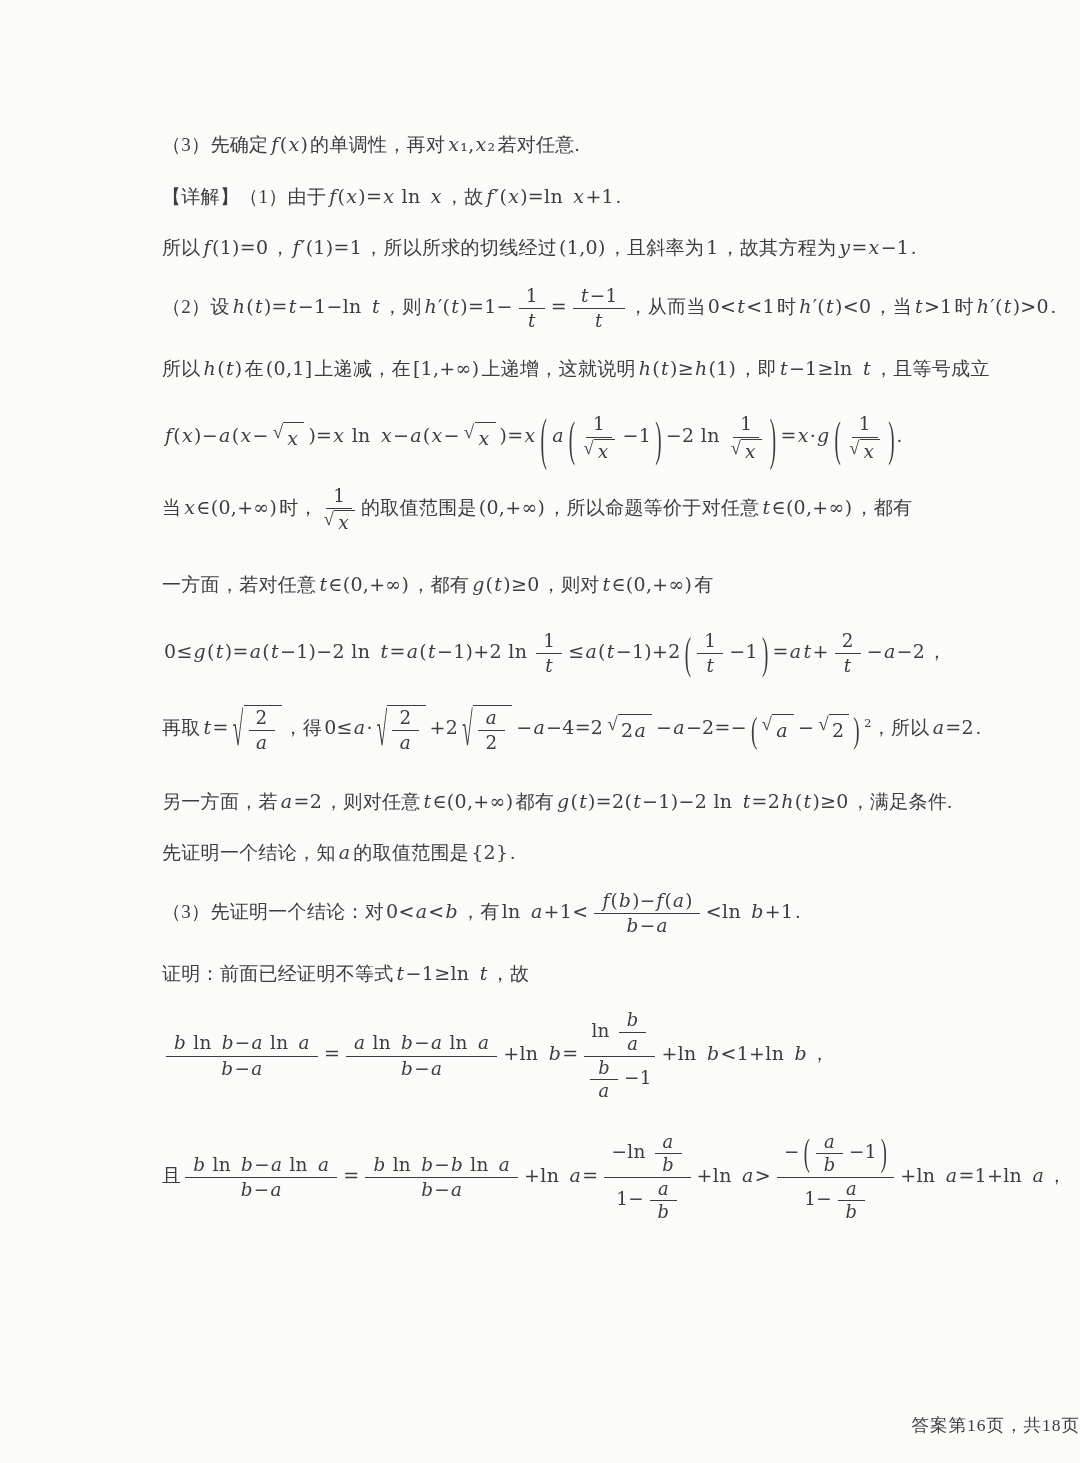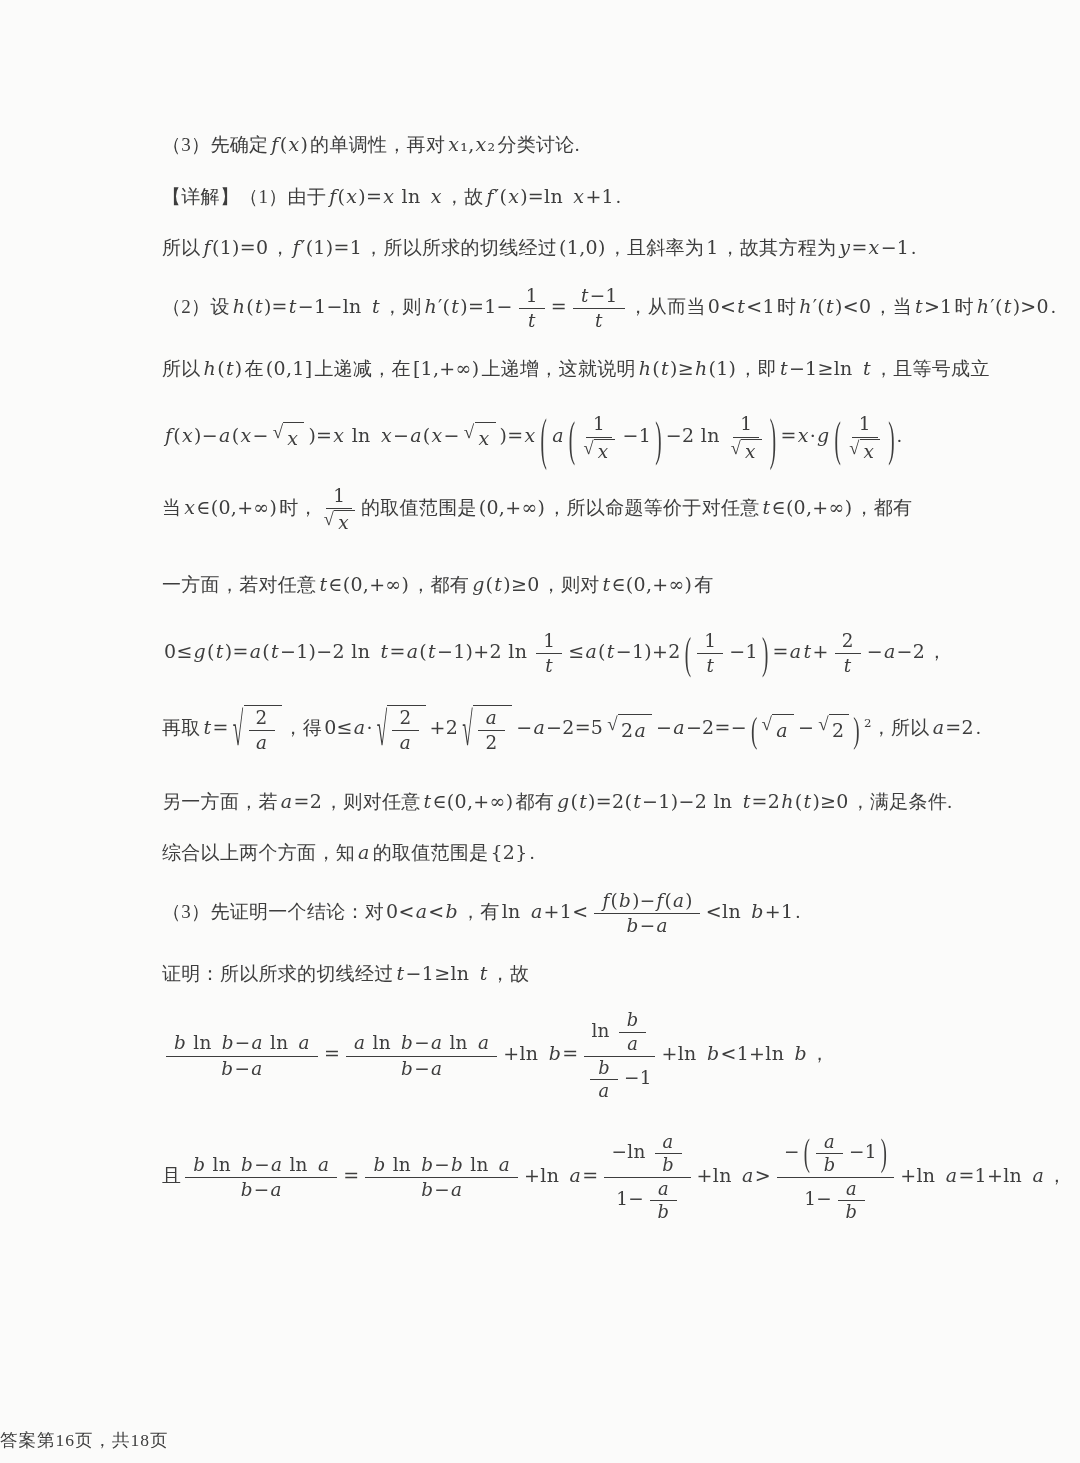--- a/index.html
+++ b/index.html
@@ -51,30 +51,30 @@
   .sqrt{display:inline-flex;align-items:flex-start;vertical-align:middle;margin:0 2px;}
   .rad{line-height:1.05;}
   .rdc{border-top:1.4px solid #3d3d3d;padding:1px 3px 0 1px;}
   .sqrt.tall{align-items:stretch;}
   .sqrt.tall .rad{display:flex;align-items:center;transform:scaleY(2.5);transform-origin:center;}
 
   .big{display:inline-block;vertical-align:middle;margin:0 2px;line-height:1;font-weight:300;}
   sup.sup{font-size:0.62em;vertical-align:super;margin-left:2px;font-family:"DejaVu Serif",serif;}
 
   .footer{
-    position:absolute;bottom:11px;left:0;right:0;
-    text-align:left;font-size:17.5px;color:#3d3d3d;letter-spacing:1px;
+    position:absolute;bottom:26px;left:0;right:0;
+    text-align:right;font-size:17.5px;color:#3d3d3d;letter-spacing:1px;
   }
 </style>
 </head>
 <body>
 
 <div class="page">
   <main>
-      <p class="line"><span class="cn">（3）先确定</span><span class="m-run"><span class="it">f</span><span class="rm">(</span><span class="it">x</span><span class="rm">)</span></span><span class="cn">的单调性，再对</span><span class="m-run"><span class="it">x</span><span class="rm">₁,</span><span class="it">x</span><span class="rm">₂</span></span><span class="cn">分类讨论.</span></p>
+      <p class="line"><span class="cn">（3）先确定</span><span class="m-run"><span class="it">f</span><span class="rm">(</span><span class="it">x</span><span class="rm">)</span></span><span class="cn">的单调性，再对</span><span class="m-run"><span class="it">x</span><span class="rm">₁,</span><span class="it">x</span><span class="rm">₂</span></span><span class="cn">若对任意.</span></p>
       <p class="line"><span class="cn">【详解】（1）由于</span><span class="m-run"><span class="it">f</span><span class="rm">(</span><span class="it">x</span><span class="rm">)=</span><span class="it">x</span><span class="rm"> </span><span class="rm fn">ln</span><span class="rm"> </span><span class="it">x</span></span><span class="cn">，故</span><span class="m-run"><span class="it">f</span><span class="rm">′(</span><span class="it">x</span><span class="rm">)=</span><span class="rm fn">ln</span><span class="rm"> </span><span class="it">x</span><span class="rm">+1</span></span><span class="cn">.</span></p>
       <p class="line"><span class="cn">所以</span><span class="m-run"><span class="it">f</span><span class="rm">(1)=0</span></span><span class="cn">，</span><span class="m-run"><span class="it">f</span><span class="rm">′(1)=1</span></span><span class="cn">，所以所求的切线经过</span><span class="m-run"><span class="rm">(1,0)</span></span><span class="cn">，且斜率为</span><span class="m-run"><span class="rm">1</span></span><span class="cn">，故其方程为</span><span class="m-run"><span class="it">y</span><span class="rm">=</span><span class="it">x</span><span class="rm">−1</span></span><span class="cn">.</span></p>
       <p class="line"><span class="cn">（2）设</span><span class="m-run"><span class="it">h</span><span class="rm">(</span><span class="it">t</span><span class="rm">)=</span><span class="it">t</span><span class="rm">−1−</span><span class="rm fn">ln</span><span class="rm"> </span><span class="it">t</span></span><span class="cn">，则</span><span class="m-run"><span class="it">h</span><span class="rm">′(</span><span class="it">t</span><span class="rm">)=1−</span></span><span class="frac">
           <span class="num"><span class="m-run"><span class="rm">1</span></span></span>
           <span class="den"><span class="m-run"><span class="it">t</span></span></span>
         </span><span class="m-run"><span class="rm">=</span></span><span class="frac">
           <span class="num"><span class="m-run"><span class="it">t</span><span class="rm">−1</span></span></span>
           <span class="den"><span class="m-run"><span class="it">t</span></span></span>
         </span><span class="cn">，从而当</span><span class="m-run"><span class="rm">0&lt;</span><span class="it">t</span><span class="rm">&lt;1</span></span><span class="cn">时</span><span class="m-run"><span class="it">h</span><span class="rm">′(</span><span class="it">t</span><span class="rm">)&lt;0</span></span><span class="cn">，当</span><span class="m-run"><span class="it">t</span><span class="rm">&gt;1</span></span><span class="cn">时</span><span class="m-run"><span class="it">h</span><span class="rm">′(</span><span class="it">t</span><span class="rm">)&gt;0</span></span><span class="cn">.</span></p>
       <p class="line"><span class="cn">所以</span><span class="m-run"><span class="it">h</span><span class="rm">(</span><span class="it">t</span><span class="rm">)</span></span><span class="cn">在</span><span class="m-run"><span class="rm">(0,1]</span></span><span class="cn">上递减，在</span><span class="m-run"><span class="rm">[1,+∞)</span></span><span class="cn">上递增，这就说明</span><span class="m-run"><span class="it">h</span><span class="rm">(</span><span class="it">t</span><span class="rm">)≥</span><span class="it">h</span><span class="rm">(1)</span></span><span class="cn">，即</span><span class="m-run"><span class="it">t</span><span class="rm">−1≥</span><span class="rm fn">ln</span><span class="rm"> </span><span class="it">t</span></span><span class="cn">，且等号成立</span></p>
@@ -132,37 +132,37 @@
           <span class="rdc"><span class="frac">
               <span class="num"><span class="m-run"><span class="rm">2</span></span></span>
               <span class="den"><span class="m-run"><span class="it">a</span></span></span>
             </span></span>
         </span><span class="m-run"><span class="rm">+2</span></span><span class="sqrt tall">
           <span class="rad">√</span>
           <span class="rdc"><span class="frac">
               <span class="num"><span class="m-run"><span class="it">a</span></span></span>
               <span class="den"><span class="m-run"><span class="rm">2</span></span></span>
             </span></span>
-        </span><span class="m-run"><span class="rm">−</span><span class="it">a</span><span class="rm">−2=5</span></span><span class="sqrt">
+        </span><span class="m-run"><span class="rm">−</span><span class="it">a</span><span class="rm">−4=2</span></span><span class="sqrt">
           <span class="rad">√</span>
           <span class="rdc"><span class="m-run"><span class="rm">2</span><span class="it">a</span></span></span>
         </span><span class="m-run"><span class="rm">−</span><span class="it">a</span><span class="rm">−2=−</span></span><span class="big" style="transform: scaleY(1.9);">(</span><span class="sqrt">
           <span class="rad">√</span>
           <span class="rdc"><span class="m-run"><span class="it">a</span></span></span>
         </span><span class="m-run"><span class="rm">−</span></span><span class="sqrt">
           <span class="rad">√</span>
           <span class="rdc"><span class="m-run"><span class="rm">2</span></span></span>
         </span><span class="big" style="transform: scaleY(1.9);">)</span><sup class="sup">2</sup><span class="cn">，所以</span><span class="m-run"><span class="it">a</span><span class="rm">=2</span></span><span class="cn">.</span></p>
       <p class="line"><span class="cn">另一方面，若</span><span class="m-run"><span class="it">a</span><span class="rm">=2</span></span><span class="cn">，则对任意</span><span class="m-run"><span class="it">t</span><span class="rm">∈(0,+∞)</span></span><span class="cn">都有</span><span class="m-run"><span class="it">g</span><span class="rm">(</span><span class="it">t</span><span class="rm">)=2(</span><span class="it">t</span><span class="rm">−1)−2 </span><span class="rm fn">ln</span><span class="rm"> </span><span class="it">t</span><span class="rm">=2</span><span class="it">h</span><span class="rm">(</span><span class="it">t</span><span class="rm">)≥0</span></span><span class="cn">，满足条件.</span></p>
-      <p class="line"><span class="cn">综合以上两个方面，知</span><span class="m-run"><span class="it">a</span></span><span class="cn">的取值范围是</span><span class="m-run"><span class="rm">{2}</span></span><span class="cn">.</span></p>
+      <p class="line"><span class="cn">先证明一个结论，知</span><span class="m-run"><span class="it">a</span></span><span class="cn">的取值范围是</span><span class="m-run"><span class="rm">{2}</span></span><span class="cn">.</span></p>
       <p class="line"><span class="cn">（3）先证明一个结论：对</span><span class="m-run"><span class="rm">0&lt;</span><span class="it">a</span><span class="rm">&lt;</span><span class="it">b</span></span><span class="cn">，有</span><span class="m-run"><span class="rm fn">ln</span><span class="rm"> </span><span class="it">a</span><span class="rm">+1&lt;</span></span><span class="frac">
           <span class="num"><span class="m-run"><span class="it">f</span><span class="rm">(</span><span class="it">b</span><span class="rm">)−</span><span class="it">f</span><span class="rm">(</span><span class="it">a</span><span class="rm">)</span></span></span>
           <span class="den"><span class="m-run"><span class="it">b</span><span class="rm">−</span><span class="it">a</span></span></span>
         </span><span class="m-run"><span class="rm">&lt;</span><span class="rm fn">ln</span><span class="rm"> </span><span class="it">b</span><span class="rm">+1</span></span><span class="cn">.</span></p>
-      <p class="line"><span class="cn">证明：所以所求的切线经过</span><span class="m-run"><span class="it">t</span><span class="rm">−1≥</span><span class="rm fn">ln</span><span class="rm"> </span><span class="it">t</span></span><span class="cn">，故</span></p>
+      <p class="line"><span class="cn">证明：前面已经证明不等式</span><span class="m-run"><span class="it">t</span><span class="rm">−1≥</span><span class="rm fn">ln</span><span class="rm"> </span><span class="it">t</span></span><span class="cn">，故</span></p>
       <p class="line"><span class="frac">
           <span class="num"><span class="m-run"><span class="it">b</span><span class="rm"> </span><span class="rm fn">ln</span><span class="rm"> </span><span class="it">b</span><span class="rm">−</span><span class="it">a</span><span class="rm"> </span><span class="rm fn">ln</span><span class="rm"> </span><span class="it">a</span></span></span>
           <span class="den"><span class="m-run"><span class="it">b</span><span class="rm">−</span><span class="it">a</span></span></span>
         </span><span class="m-run"><span class="rm">=</span></span><span class="frac">
           <span class="num"><span class="m-run"><span class="it">a</span><span class="rm"> </span><span class="rm fn">ln</span><span class="rm"> </span><span class="it">b</span><span class="rm">−</span><span class="it">a</span><span class="rm"> </span><span class="rm fn">ln</span><span class="rm"> </span><span class="it">a</span></span></span>
           <span class="den"><span class="m-run"><span class="it">b</span><span class="rm">−</span><span class="it">a</span></span></span>
         </span><span class="m-run"><span class="rm">+</span><span class="rm fn">ln</span><span class="rm"> </span><span class="it">b</span><span class="rm">=</span></span><span class="frac">
           <span class="num"><span class="m-run"><span class="rm fn">ln</span></span><span class="frac">
               <span class="num"><span class="m-run"><span class="it">b</span></span></span>
               <span class="den"><span class="m-run"><span class="it">a</span></span></span>

